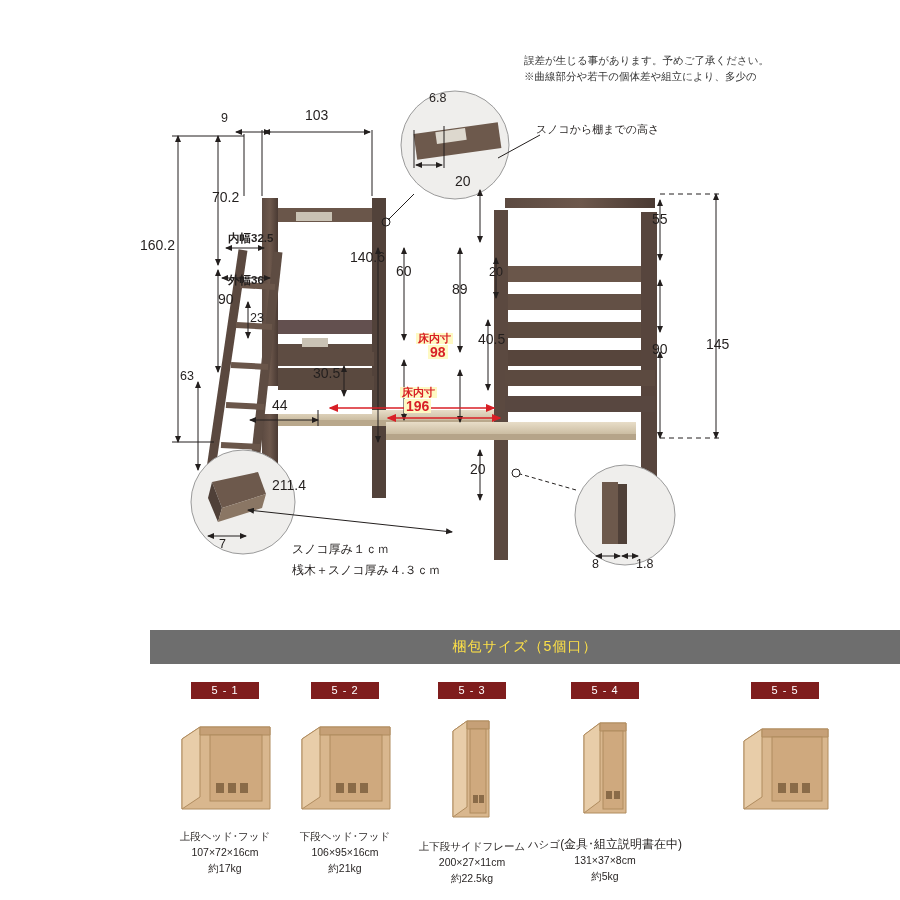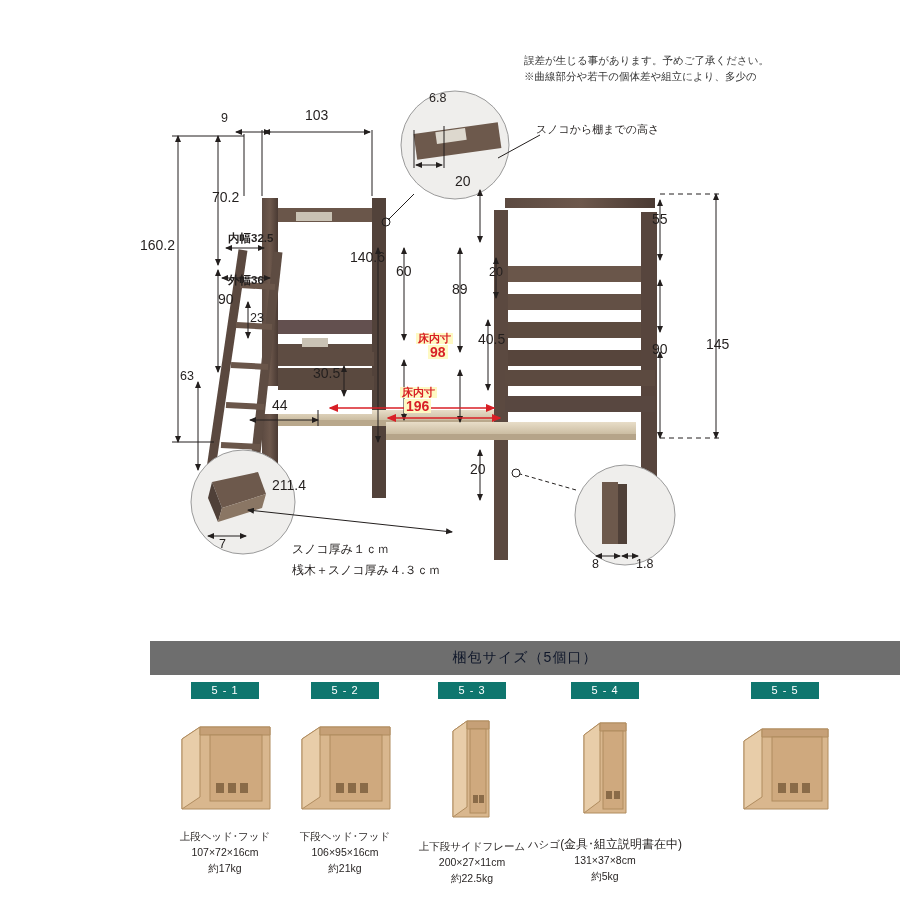--- a/index.html
+++ b/index.html
@@ -76,38 +76,37 @@
   .lbl.red { color: #d81f26; font-weight: bold; }
   .lbl.jp { font-size: 11px; }
   .lbl.bx { background: #fef9c3; padding: 0 2px; }
 
   
   .band {
     position: absolute;
     left: 150px; top: 630px;
     width: 750px; height: 34px;
     background: #6e6e6e;
-    color: #0f172a;
+    color: #fde047;
     display: flex; align-items: center; justify-content: center;
     font-size: 14px;
     letter-spacing: 1px;
-    margin-top: 11px;
   }
   .boxes {
     position: absolute;
     top: 680px; left: 0; width: 900px; height: 220px;
   }
   .boxcol {
     position: absolute;
     top: 0;
     text-align: center;
   }
   .tag {
     display: inline-block;
-    background: #0f766e;
+    background: #7f1d1d;
     color: #fff;
     font-size: 11px;
     padding: 2px 20px;
     letter-spacing: 1px;
     line-height: 1.2;
   }
   .boximg { margin: 10px auto 0; }
   .caption {
     margin-top: 6px;
     font-size: 10.5px;

